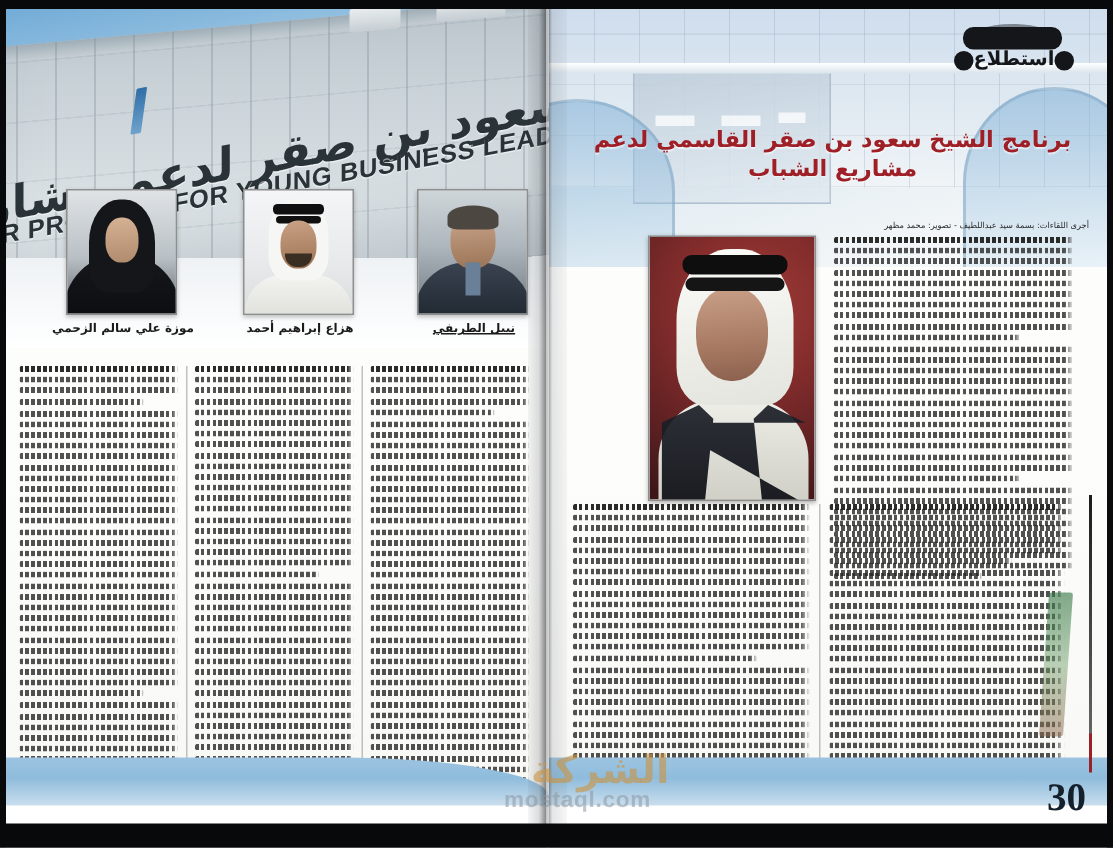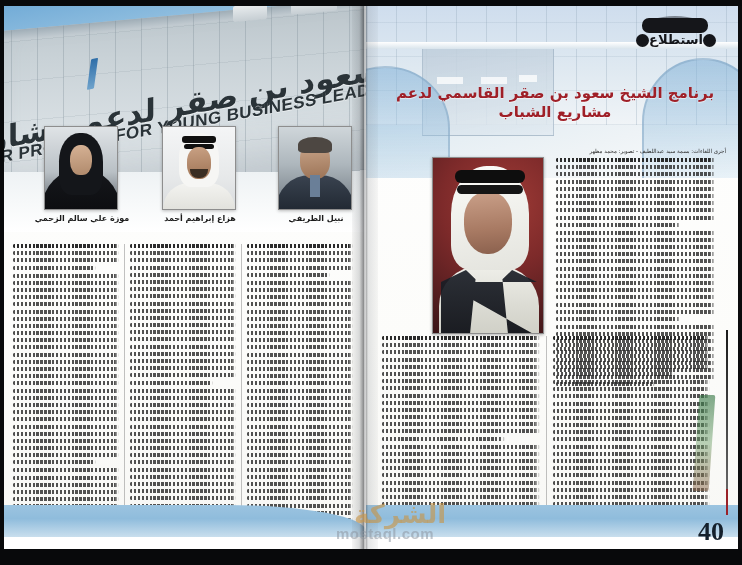--- a/index.html
+++ b/index.html
@@ -110,21 +110,21 @@
 
   .head{position:absolute;border-radius:46% 46% 44% 44%;}
   .shoulders{position:absolute;left:50%;transform:translateX(-50%);
     border-radius:46px 46px 0 0;}
   .ghutra{position:absolute;border-radius:44% 44% 30% 30%;background:#f6f6f4;}
   .agal{position:absolute;background:#101010;border-radius:3px;}
   .hijab{position:absolute;border-radius:46% 46% 28% 28%;background:#14161a;}
 
   .caption{position:absolute;top:88px;width:110px;text-align:center;
     font-size:8px;font-weight:bold;color:#1b1b1b;}
-  #cap-1{right:-5px;} #cap-2{right:111px;} #cap-3{right:229px;}
+  #cap-1{right:-5px;text-decoration:underline;} #cap-2{right:111px;} #cap-3{right:229px;}
 
   
   #sheikh-photo{position:absolute;left:66px;top:157px;width:110px;height:175px;
     border:1px solid #8d8d8d;overflow:hidden;box-shadow:0 1px 3px rgba(0,0,0,.3);}
   .sheikh-bg{position:absolute;inset:0;
     background:radial-gradient(circle at 64% 26%,#a03b36 0%,#7d2a2a 42%,#531d1f 78%,#3a1517 100%);}
   .sh-ghutra{position:absolute;left:18px;top:8px;width:78px;height:104px;
     background:linear-gradient(170deg,#fbfbf8,#e4e4de);
     border-radius:46% 46% 24% 24%;}
   .sh-agal{position:absolute;left:22px;top:12px;width:70px;height:13px;
@@ -581,21 +581,21 @@
         </div>
       </div>
     </div>
 
     <div id="ribbon-rule"></div>
     <div id="ribbon"></div>
 
     <div class="blue-band"></div>
     <div class="white-strip"></div>
     <div id="pagerule"></div>
-    <div id="pagenum">40</div>
+    <div id="pagenum">30</div>
   </div>
 
   <div id="gutter"></div>
   <div id="gutter-hi"></div>
 
   <div class="edge" id="edge-top"></div>
   <div class="edge" id="edge-bottom"></div>
   <div class="edge" id="edge-left"></div>
 
   <div id="watermark">

